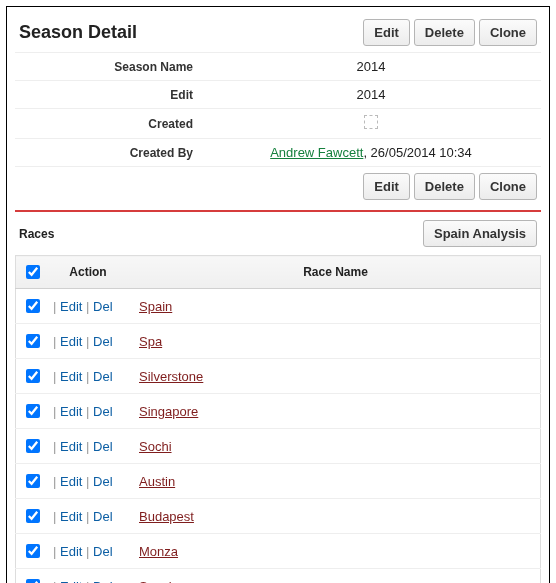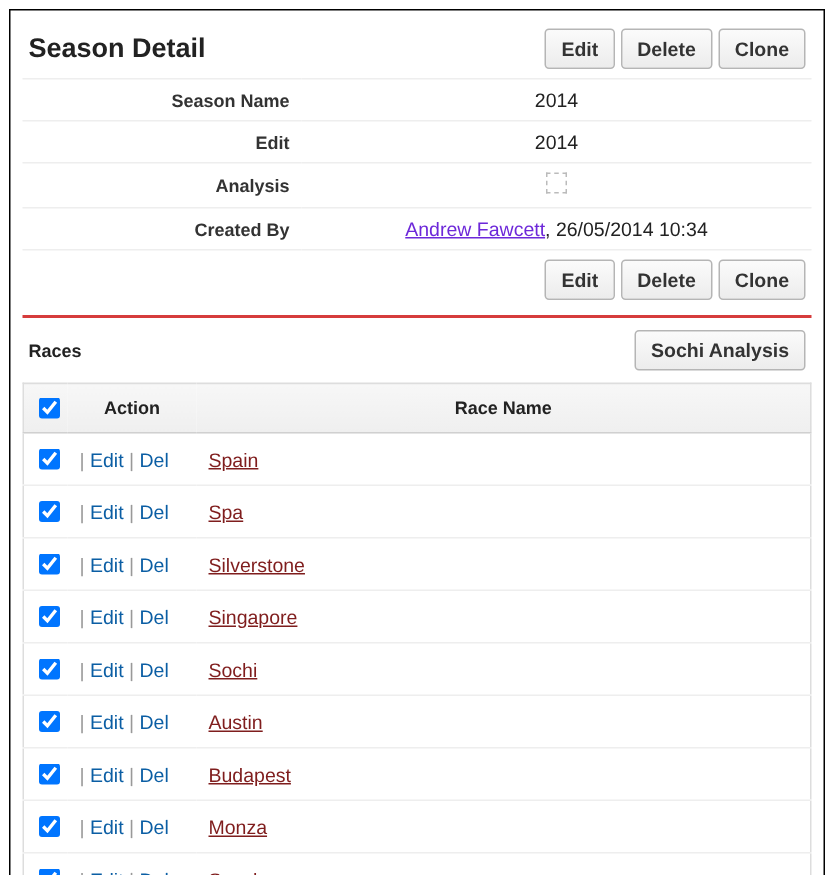--- a/index.html
+++ b/index.html
@@ -45,21 +45,21 @@
   .detail-table tr { border-top: 1px solid #eee; border-bottom: 1px solid #eee; }
   .detail-table td { padding: 6px 8px; vertical-align: middle; }
   .detail-label {
     width: 186px;
     text-align: right;
     font-weight: bold;
     color: #333;
     font-size: 12px;
   }
   .detail-value { font-size: 13px; color: #222; text-align: center; }
-  .detail-value a { color: #6d28d9; text-decoration: underline; }
+  .detail-value a { color: #15803d; text-decoration: underline; }
   .checkbox-empty {
     display: inline-block;
     width: 14px; height: 14px;
     border: 1px dashed #bbb;
     background: #fff;
   }
   .footer-btns {
     display: flex;
     justify-content: flex-end;
     padding: 6px 4px 10px 4px;
@@ -120,21 +120,21 @@
     <tbody>
         <tr>
       <td class="detail-label">Season Name</td>
       <td class="detail-value">2014</td>
     </tr>
     <tr>
       <td class="detail-label">Edit</td>
       <td class="detail-value">2014</td>
     </tr>
     <tr>
-      <td class="detail-label">Analysis</td>
+      <td class="detail-label">Created</td>
       <td class="detail-value">
         <span class="checkbox-empty"></span>
       </td>
     </tr>
     <tr>
       <td class="detail-label">Created By</td>
       <td class="detail-value">
         <a href="#">Andrew Fawcett</a><span>, </span><span>26/05/2014 10:34</span>
       </td>
     </tr>
@@ -147,21 +147,21 @@
       <button class="btn">Delete</button>
       <button class="btn">Clone</button>
     </div>
   </div>
 
   <hr class="divider">
 
   <div class="related-header">
     <div class="related-title">Races</div>
     <div class="btn-group">
-      <button class="btn">Sochi Analysis</button>
+      <button class="btn">Spain Analysis</button>
     </div>
   </div>
 
   <table class="grid">
     <thead>
       <tr>
         <th class="chk">
           <input type="checkbox" checked="" style="">
         </th>
         <th class="act">Action</th>

